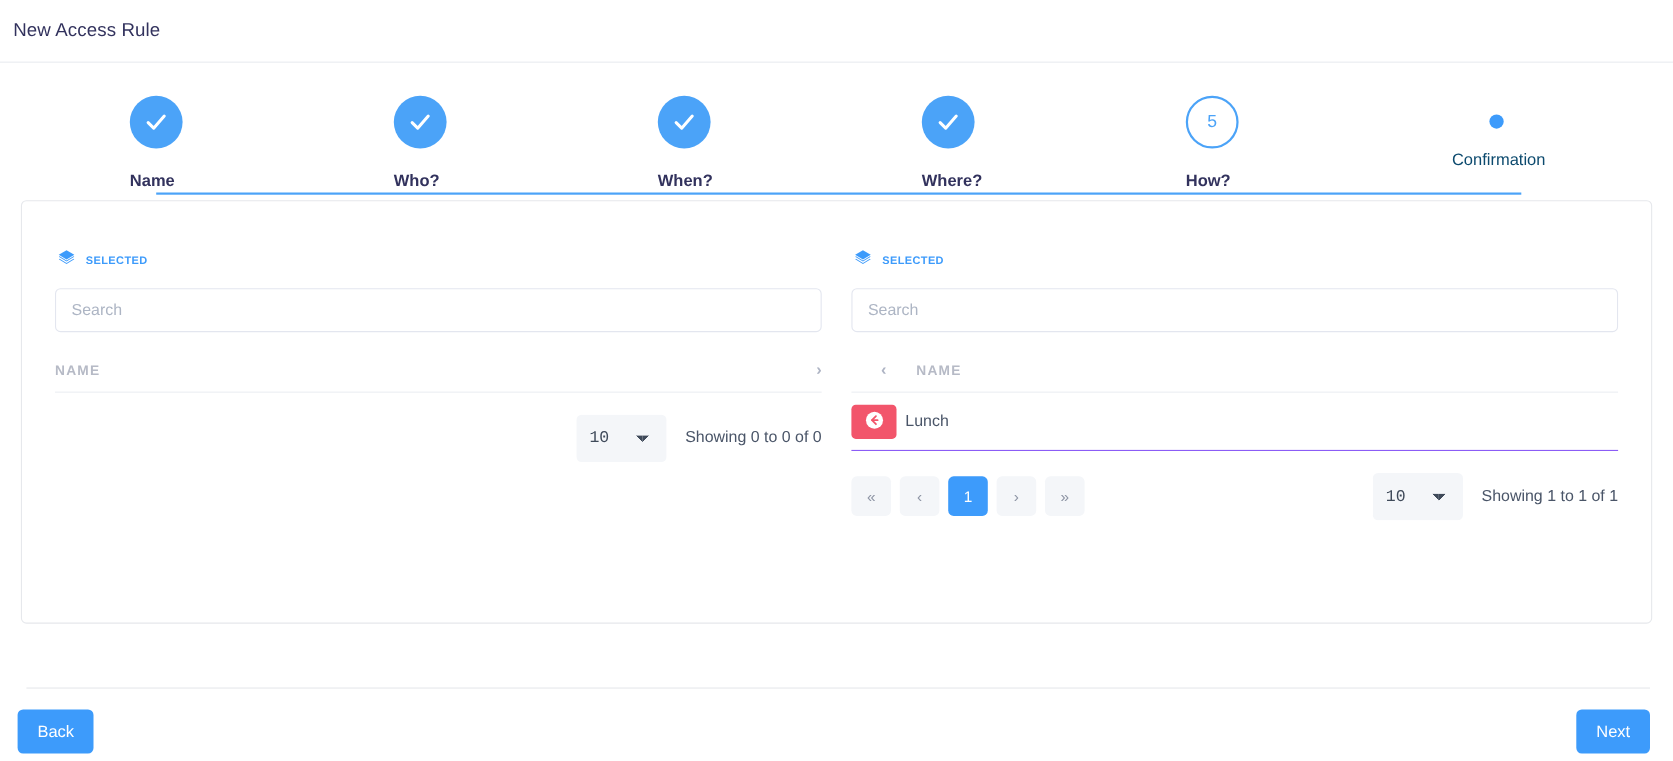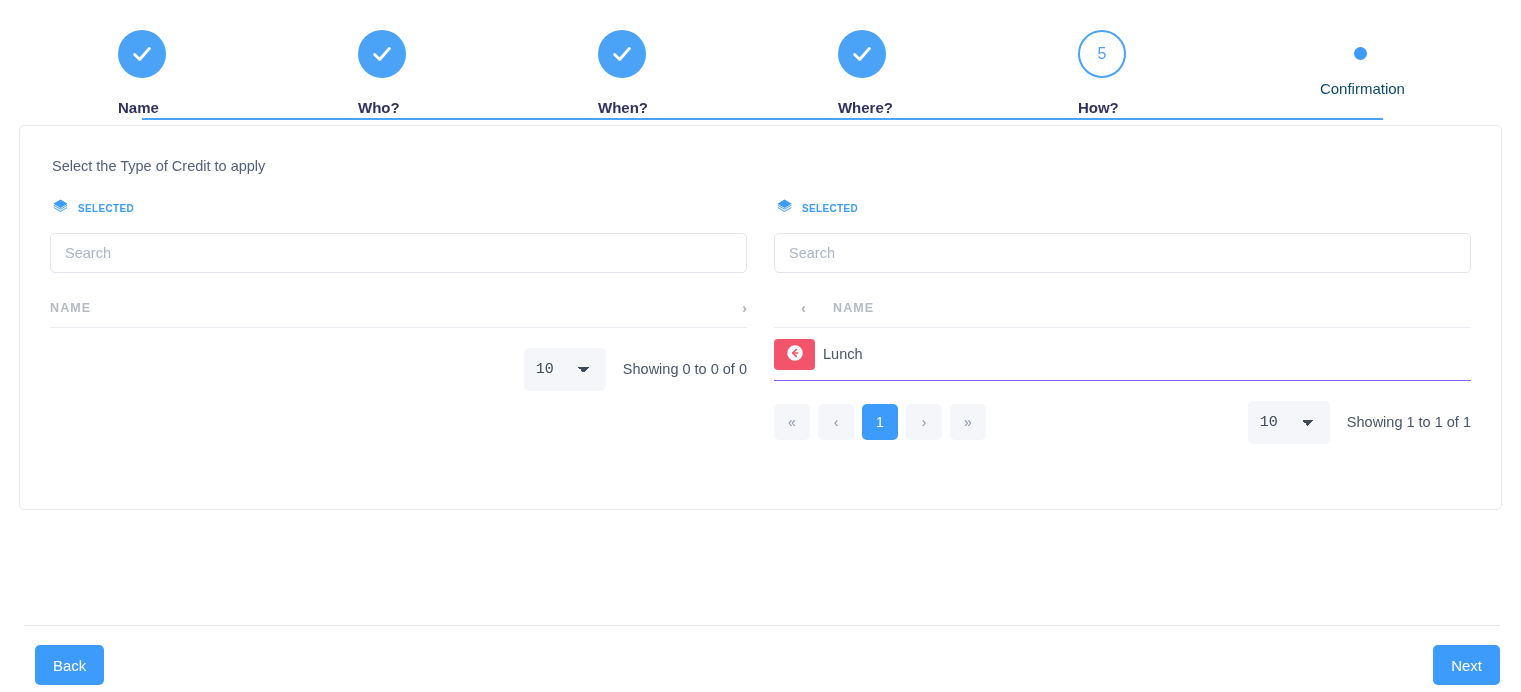--- a/index.html
+++ b/index.html
@@ -227,40 +227,43 @@
   
   .footer-divider {
     position: absolute;
     left: 24px; right: 21px; top: 625px;
     height: 1px; background: #e6e8ec;
   }
   .footer {
     position: absolute;
     left: 0; right: 0; top: 645px;
     height: 47px;
-    padding: 0 21px 0 35px;
+    padding: 0 21px 0 16px;
     display: flex; align-items: flex-start;
     justify-content: space-between;
   }
   .btn {
     border: none; border-radius: 5px;
     background: #3d9bfb;
     color: #fff;
     font-size: 15px;
     font-family: "Liberation Sans", sans-serif;
     height: 40px;
     padding: 0 18px;
     cursor: pointer;
   }
 </style>
 </head>
 <body>
 
 <div id="app">
 
+  <div class="page-header">
+    <div class="title">New Access Rule</div>
+  </div>
 
   <div class="stepper">
     <div class="stepper-track"></div>
     <div class="steps">
 
       <div class="step">
         <div class="node">
           <svg width="22" height="22" viewBox="0 0 24 24" fill="none" stroke="#ffffff" stroke-width="3" stroke-linecap="round" stroke-linejoin="round">
               <polyline points="4,12.5 9.5,18 20,6"></polyline>
             </svg>
@@ -302,21 +305,20 @@
 
       <div class="step terminal">
         <div class="node"></div>
         <div class="step-label">Confirmation</div>
       </div>
 
     </div>
   </div>
 
   <div class="card">
-    <div class="card-sub">Select the Type of Credit to apply</div>
 
     <div class="panels">
 
       <div class="panel left">
         <div class="panel-head">
           <span>
             <svg width="17" height="17" viewBox="0 0 24 24" fill="#3d9bfb">
                 <path d="M12 2 2 8l10 6 10-6z"></path>
                 <path d="M12 15.2 3.1 9.9 2 10.6l10 6 10-6-1.1-.7z"></path>
                 <path d="M12 18.4 3.1 13.1 2 13.8l10 6 10-6-1.1-.7z"></path>

